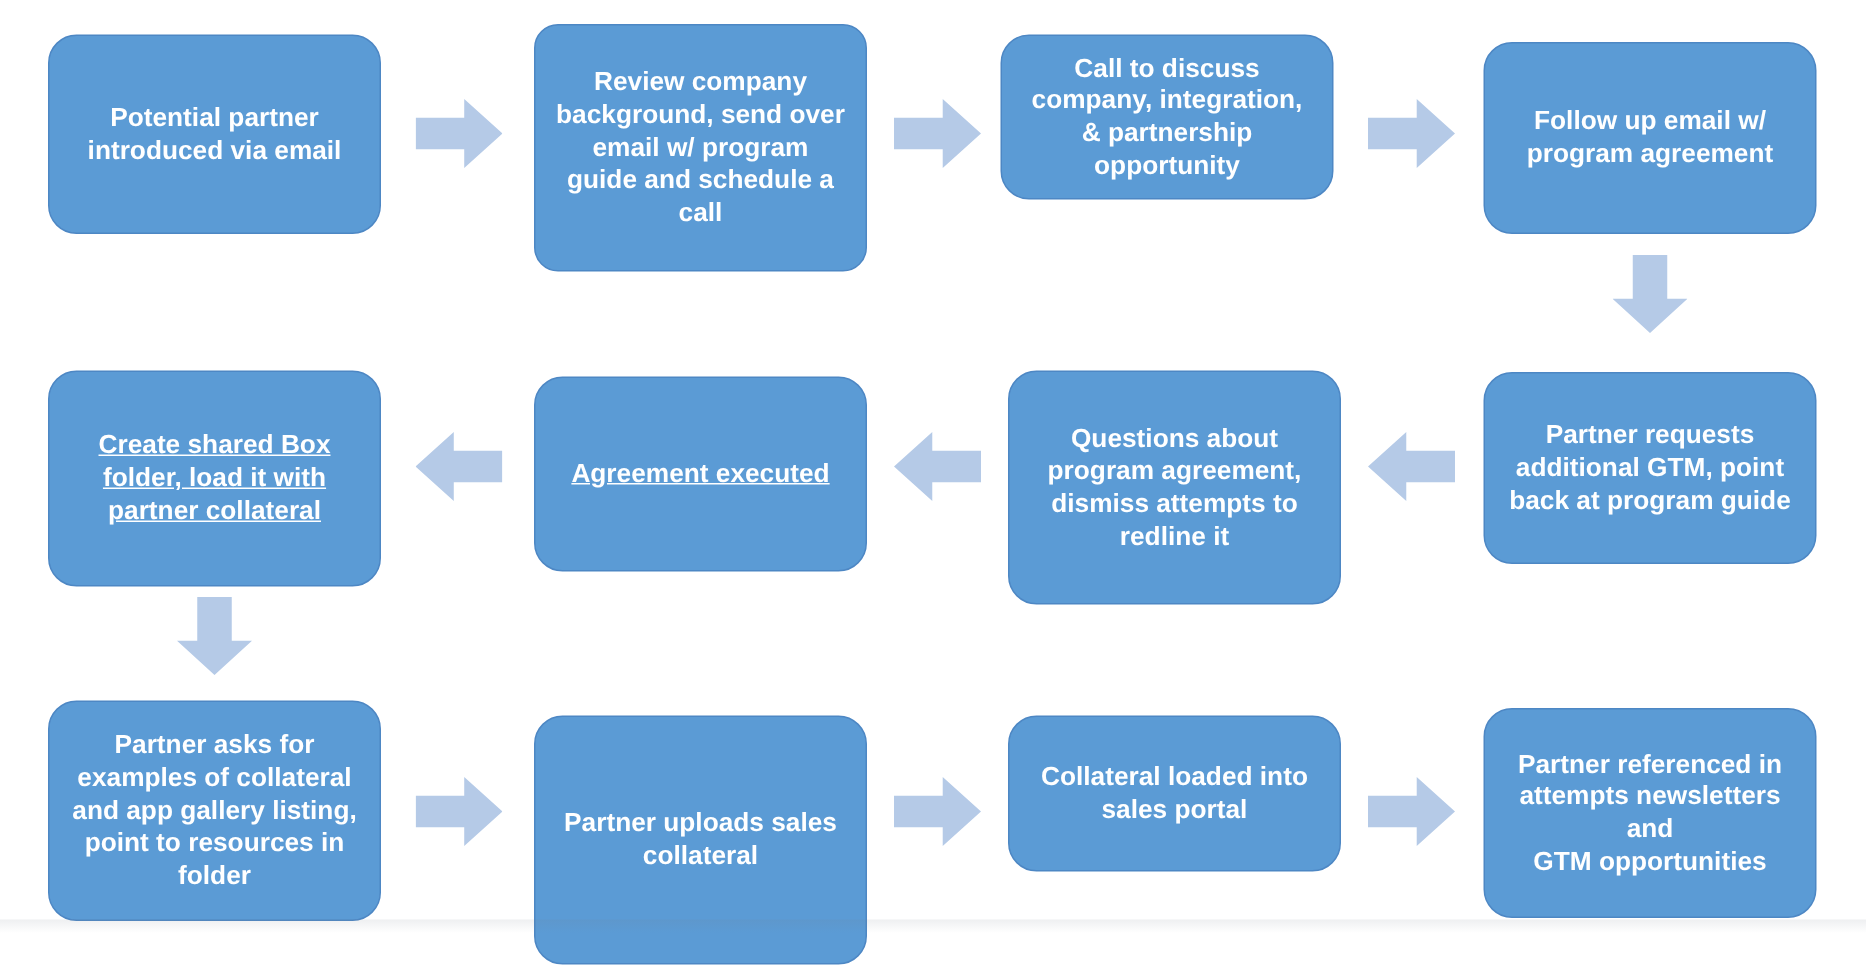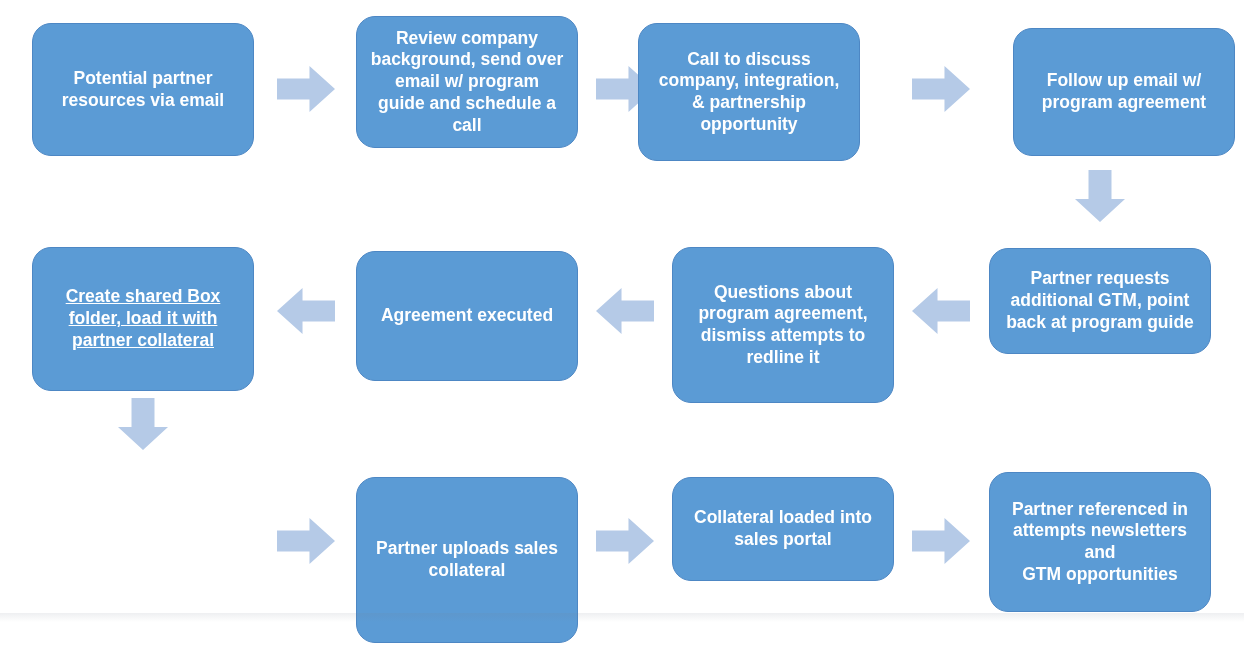--- a/index.html
+++ b/index.html
@@ -48,27 +48,27 @@
   .arrow.left {
     width: 58px; height: 46px;
     clip-path: polygon(100% 27%, 44% 27%, 44% 0, 0 50%, 44% 100%, 44% 73%, 100% 73%);
   }
   .arrow.down {
     width: 50px; height: 52px;
     clip-path: polygon(27% 0, 73% 0, 73% 56%, 100% 56%, 50% 100%, 0 56%, 27% 56%);
   }
   
   .b1  { left: 32px;  top: 23px;  height: 133px; }
-  .b2  { left: 356px; top: 16px;  height: 132px; }
-  .b3  { left: 638px; top: 23px;  height: 138px; }
-  .b4  { left: 989px; top: 28px;  height: 128px; margin-left: 24px; }
+  .b2  { left: 356px; top: 16px;  height: 165px; border-radius: 16px; }
+  .b3  { left: 667px; top: 23px;  height: 110px; }
+  .b4  { left: 989px; top: 28px;  height: 128px; }
   
-  .b5  { left: 989px; top: 248px; height: 106px; }
+  .b5  { left: 989px; top: 248px; height: 128px; }
   .b6  { left: 672px; top: 247px; height: 156px; }
-  .b7  { left: 356px; top: 251px; height: 130px; }
+  .b7  { left: 356px; top: 251px; height: 130px; text-decoration: underline; }
   .b8  { left: 32px;  top: 247px; height: 144px; text-decoration: underline; }
   
   .b9  { left: 32px;  top: 467px; height: 147px; }
   .b10 { left: 356px; top: 477px; height: 166px; }
   .b11 { left: 672px; top: 477px; height: 104px; }
   .b12 { left: 989px; top: 472px; height: 140px; }
   
   .a1  { left: 277px;  top: 66px;  }
   .a2  { left: 596px;  top: 66px;  }
   .a3  { left: 912px;  top: 66px;  }
@@ -86,21 +86,21 @@
     width: 1244px; height: 9px;
     background: linear-gradient(to bottom, rgba(115,125,140,0.12), rgba(115,125,140,0));
   }
 </style>
 </head>
 <body>
 
 <div class="canvas">
 
   <div class="box b1">Potential partner
-resources via email</div>
+introduced via email</div>
   <div class="arrow right a1"></div>
   <div class="box b2">Review company
 background, send over
 email w/ program
 guide and schedule a
 call</div>
   <div class="arrow right a2"></div>
   <div class="box b3">Call to discuss
 company, integration,
 &amp; partnership
@@ -121,20 +121,25 @@
 redline it</div>
   <div class="arrow left a6"></div>
   <div class="box b7">Agreement executed</div>
   <div class="arrow left a7"></div>
   <div class="box b8">Create shared Box
 folder, load it with
 partner collateral</div>
 
   <div class="arrow down a8"></div>
 
+  <div class="box b9">Partner asks for
+examples of collateral
+and app gallery listing,
+point to resources in
+folder</div>
   <div class="arrow right a9"></div>
   <div class="box b10">Partner uploads sales
 collateral</div>
   <div class="arrow right a10"></div>
   <div class="box b11">Collateral loaded into
 sales portal</div>
   <div class="arrow right a11"></div>
   <div class="box b12">Partner referenced in
 attempts newsletters and
 GTM opportunities</div>

